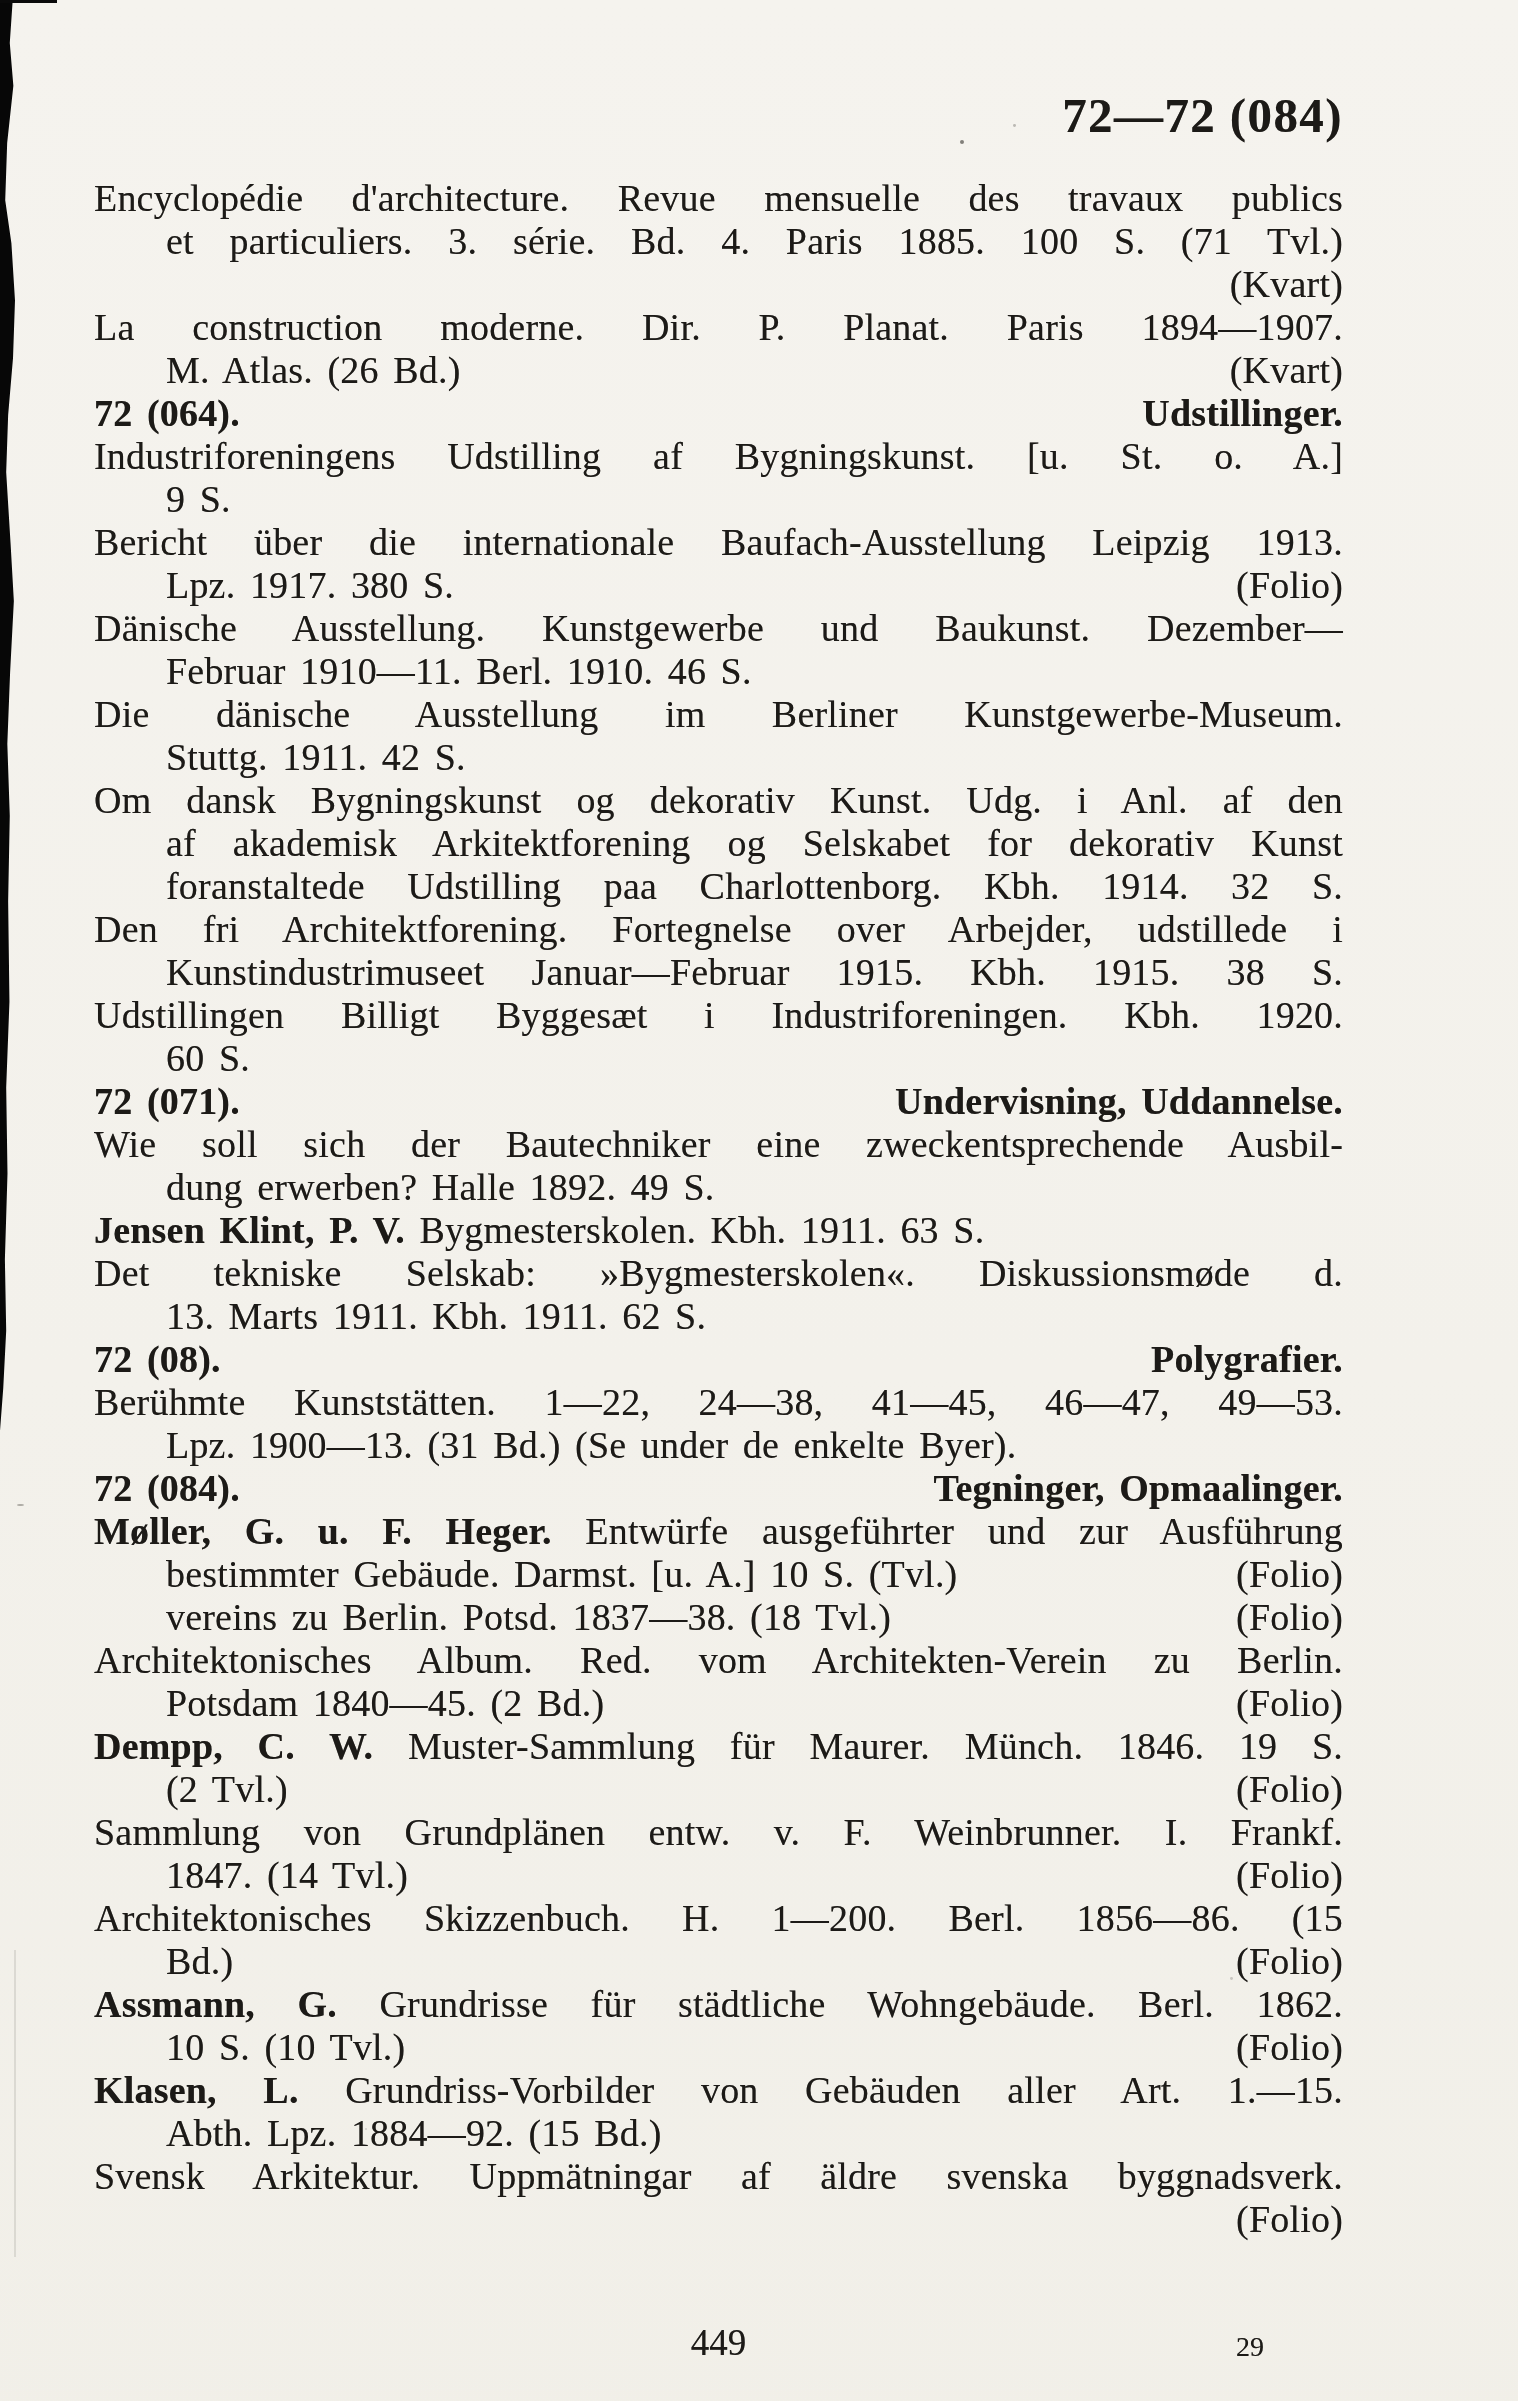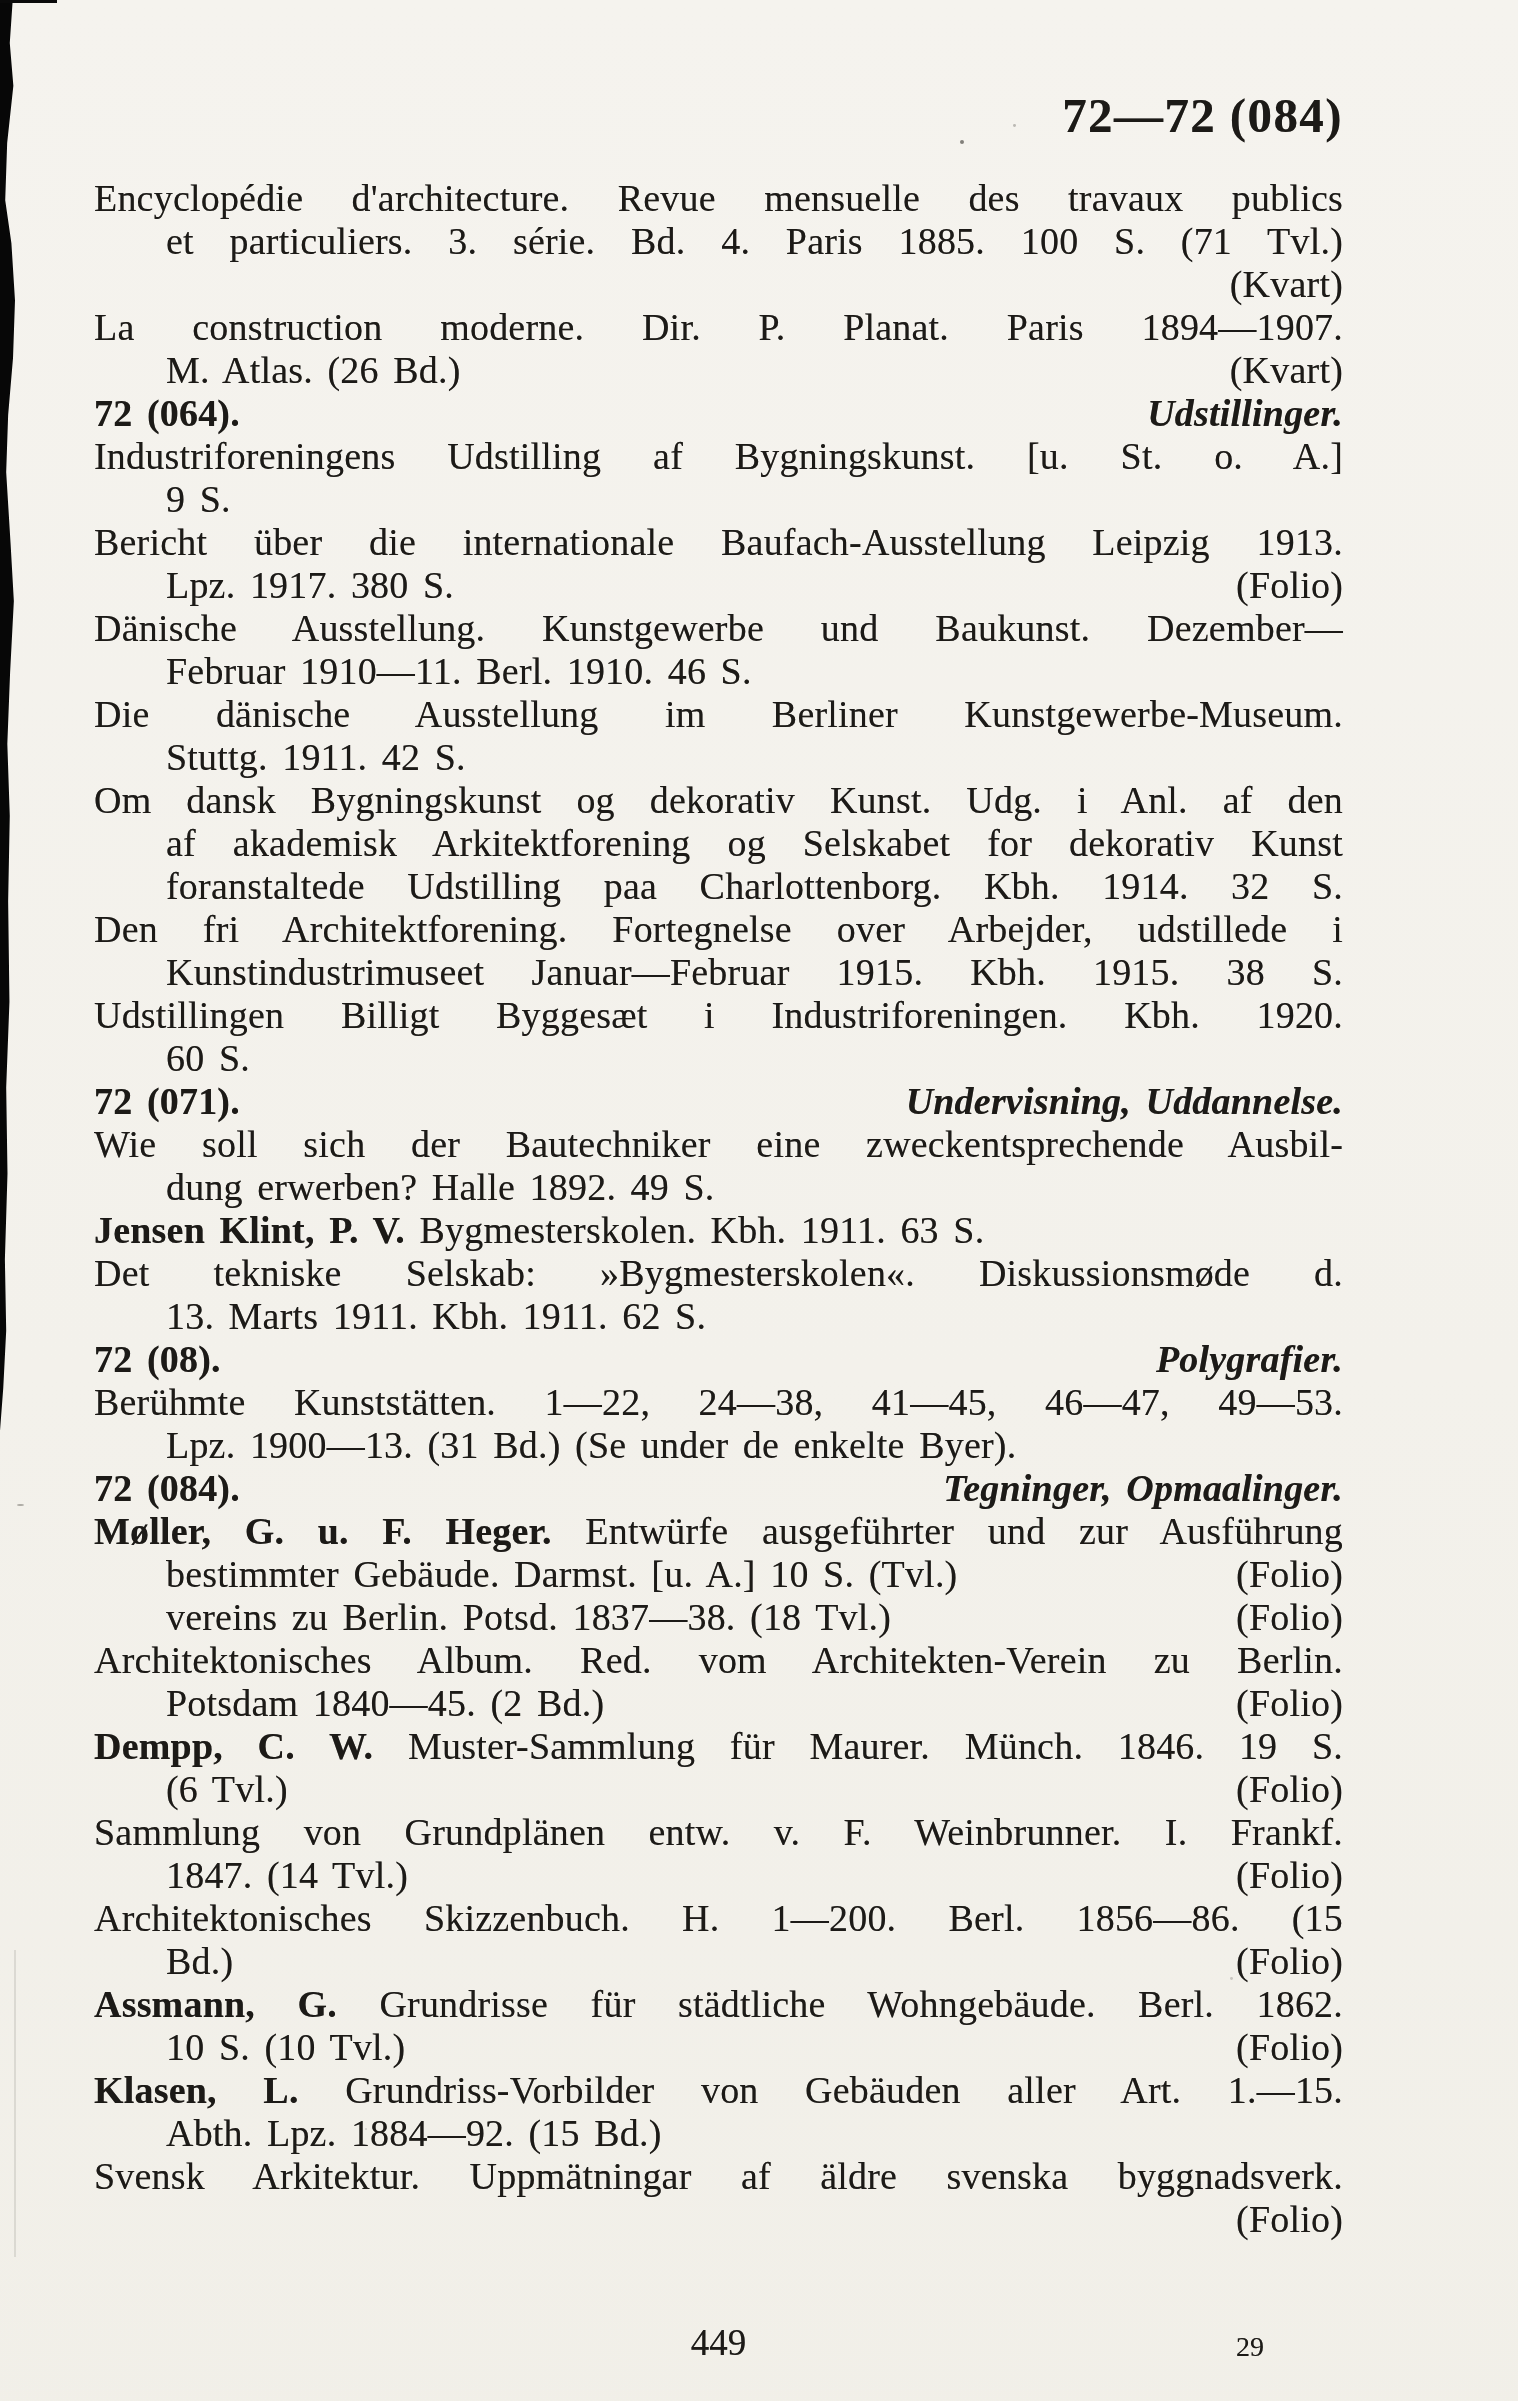--- a/index.html
+++ b/index.html
@@ -37,21 +37,21 @@
     height:43px;line-height:43px;font-size:38px;
     letter-spacing:0.2px;word-spacing:4.8px;
     white-space:nowrap;
     text-shadow:0 0 0.5px rgba(28,25,22,.5);
   }
   .line.just{white-space:normal;text-align:justify;text-align-last:justify;}
   .line.ind{padding-left:72px;}
   .line.ind.just{padding-left:72px;}
   .line b{font-weight:700;}
   .tail{float:right;text-align:center;}
-  .tail.b{font-weight:700;font-style:italic;}
+  .tail.b{font-weight:700;}
   
   .pagenum{
     position:absolute;left:94px;top:2324px;width:1249px;text-align:center;
     font-size:37px;line-height:38px;text-shadow:0 0 0.5px rgba(28,25,22,.5);
   }
   .signature{
     position:absolute;left:1236px;top:2332px;
     font-size:28px;line-height:30px;text-shadow:0 0 0.5px rgba(28,25,22,.5);
   }
 </style>
@@ -102,21 +102,21 @@
       <div class="line"><span class="tail b">Polygrafier.</span><span><b>72 (08).</b></span></div>
       <div class="line just"><span><span>Berühmte Kunststätten.  1—22, 24—38, 41—45, 46—47, 49—53.</span></span></div>
       <div class="line ind"><span><span>Lpz. 1900—13.  (31 Bd.)  (Se under de enkelte Byer).</span></span></div>
       <div class="line"><span class="tail b">Tegninger, Opmaalinger.</span><span><b>72 (084).</b></span></div>
       <div class="line just"><span><b>Møller, G. u. F. Heger.</b><span> Entwürfe ausgeführter und zur Ausführung</span></span></div>
       <div class="line ind"><span class="tail">(Folio)</span><span><span>bestimmter Gebäude.  Darmst. [u. A.]  10 S. (Tvl.)</span></span></div>
       <div class="line ind"><span class="tail">(Folio)</span><span><span>vereins zu Berlin.  Potsd. 1837—38.  (18 Tvl.)</span></span></div>
       <div class="line just"><span><span>Architektonisches Album.  Red. vom Architekten-Verein zu Berlin.</span></span></div>
       <div class="line ind"><span class="tail">(Folio)</span><span><span>Potsdam 1840—45.  (2 Bd.)</span></span></div>
       <div class="line just"><span><b>Dempp, C. W.</b><span> Muster-Sammlung für Maurer.  Münch. 1846.  19 S.</span></span></div>
-      <div class="line ind"><span class="tail">(Folio)</span><span><span>(6 Tvl.)</span></span></div>
+      <div class="line ind"><span class="tail">(Folio)</span><span><span>(2 Tvl.)</span></span></div>
       <div class="line just"><span><span>Sammlung von Grundplänen entw. v. F. Weinbrunner.  I.  Frankf.</span></span></div>
       <div class="line ind"><span class="tail">(Folio)</span><span><span>1847.  (14 Tvl.)</span></span></div>
       <div class="line just"><span><span>Architektonisches Skizzenbuch.  H. 1—200.  Berl. 1856—86.  (15</span></span></div>
       <div class="line ind"><span class="tail">(Folio)</span><span><span>Bd.)</span></span></div>
       <div class="line just"><span><b>Assmann, G.</b><span> Grundrisse für städtliche Wohngebäude.  Berl. 1862.</span></span></div>
       <div class="line ind"><span class="tail">(Folio)</span><span><span>10 S. (10 Tvl.)</span></span></div>
       <div class="line just"><span><b>Klasen, L.</b><span> Grundriss-Vorbilder von Gebäuden aller Art.  1.—15.</span></span></div>
       <div class="line ind"><span><span>Abth. Lpz. 1884—92.  (15 Bd.)</span></span></div>
       <div class="line just"><span><span>Svensk Arkitektur.  Uppmätningar af äldre svenska byggnadsverk.</span></span></div>
       <div class="line ind"><span class="tail">(Folio)</span></div>

